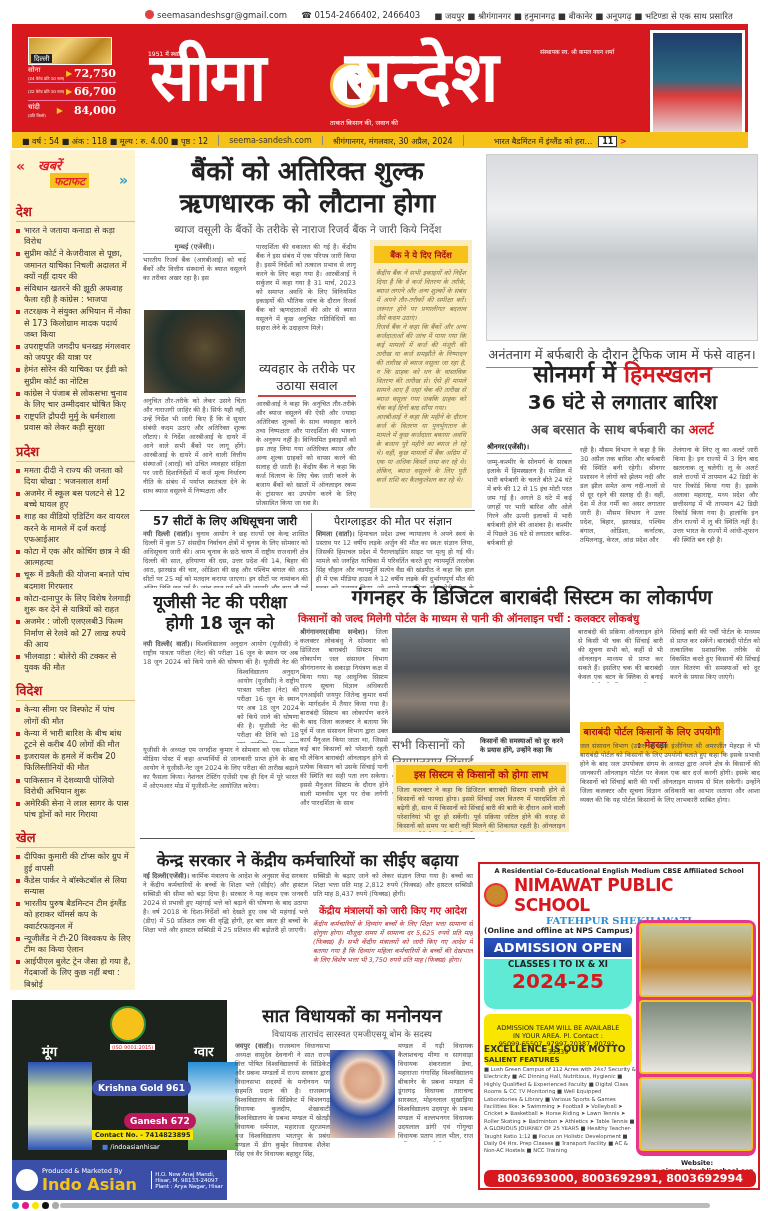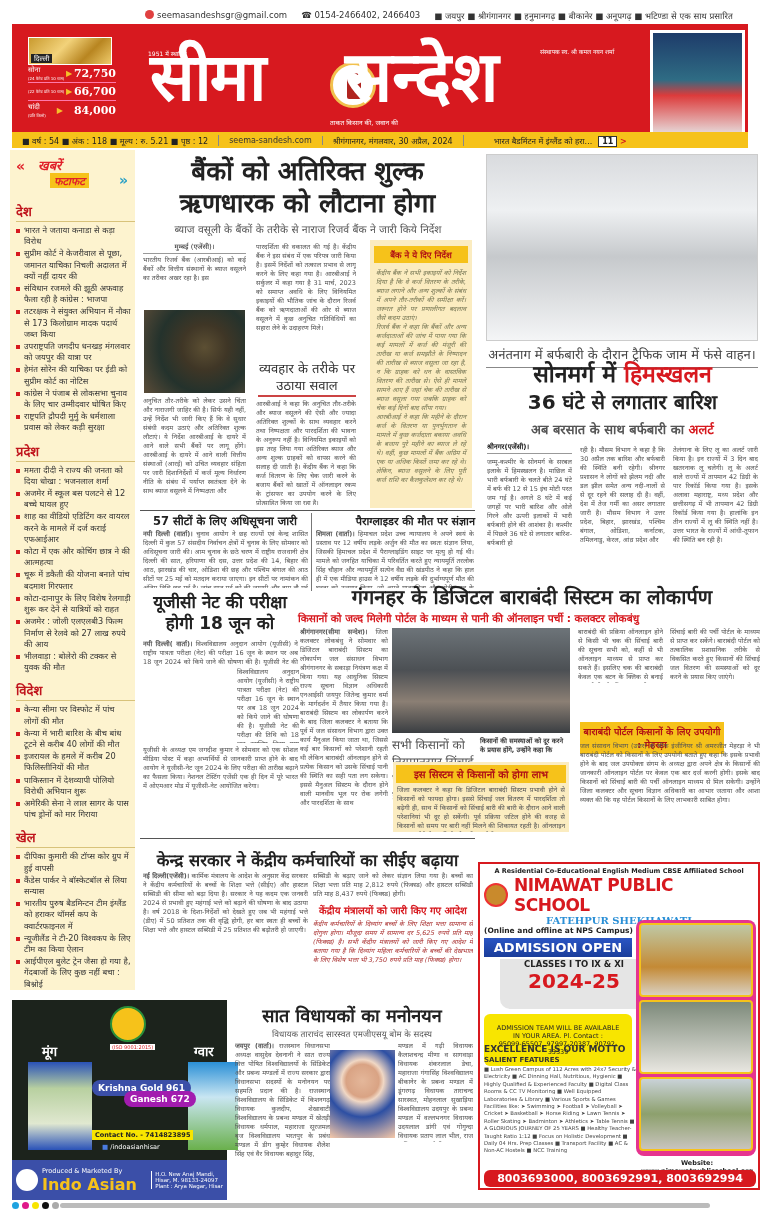--- a/index.html
+++ b/index.html
@@ -78,38 +78,38 @@
 </div>
 <div class="abs estd">1951 में स्थापित</div>
 <div class="abs logo">सीमा</div>
 <div class="abs emblem"></div>
 <div class="abs logo2">सन्देश</div>
 <div class="abs founder">संस्थापक स्व. श्री कमल नयन शर्मा</div>
 <div class="abs tagline">ताकत किसान की, जवान की</div>
 <div class="abs sportphoto"></div>
 
 <div class="abs infobar">
-  <div>■ वर्ष : 54 ■ अंक : 118 ■ मूल्य : रु. 5.21 ■ पृष्ठ : 12</div>
+  <div>■ वर्ष : 54 ■ अंक : 118 ■ मूल्य : रु. 4.00 ■ पृष्ठ : 12</div>
   <div style="color:#333">seema-sandesh.com</div>
   <div>श्रीगंगानगर, मंगलवार, 30 अप्रैल, 2024</div>
   <div style="border:none;padding-left:30px"><span>भारत बैडमिंटन में इंग्लैंड को हरा...</span><span class="pg">11</span> <span style="color:#d7191f;font-weight:bold">&gt;</span></div>
 </div>
 
 <div class="abs sidebar">
   <div class="khabren">
     <span style="position:absolute;left:0;top:2px;color:#e0202a;font-size:14px;font-weight:bold">«</span>
     <span class="t1">खबरें</span>
     <span class="t2">फटाफट</span>
     <span style="position:absolute;right:0;top:16px;color:#2aa0c6;font-size:14px;font-weight:bold">»</span>
   </div>
   <div class="sec">देश</div>
   <ul class="news">
     <li>भारत ने जताया कनाडा से कड़ा विरोध</li>
     <li>सुप्रीम कोर्ट ने केजरीवाल से पूछा, जमानत याचिका निचली अदालत में क्यों नहीं दायर की</li>
-    <li>संविधान रजमले की झूठी अफवाह फैला रही है कांग्रेस : भाजपा</li>
+    <li>संविधान खतरने की झूठी अफवाह फैला रही है कांग्रेस : भाजपा</li>
     <li>तटरक्षक ने संयुक्त अभियान में नौका से 173 किलोग्राम मादक पदार्थ जब्त किया</li>
     <li>उपराष्ट्रपति जगदीप धनखड़ मंगलवार को जयपुर की यात्रा पर</li>
     <li>हेमंत सोरेन की याचिका पर ईडी को सुप्रीम कोर्ट का नोटिस</li>
     <li>कांग्रेस ने पंजाब से लोकसभा चुनाव के लिए चार उम्मीदवार घोषित किए</li>
     <li>राष्ट्रपति द्रौपदी मुर्मु के धर्मशाला प्रवास को लेकर कड़ी सुरक्षा</li>
   </ul>
   <div class="sec">प्रदेश</div>
   <ul class="news">
     <li>ममता दीदी ने राज्य की जनता को दिया धोखा : भजनलाल शर्मा</li>
     <li>अजमेर में स्कूल बस पलटने से 12 बच्चे घायल हुए</li>
@@ -155,21 +155,21 @@
   <div class="boxhead" style="margin:6px 4px;font-size:8.5px;padding:3px 0">बैंक ने ये दिए निर्देश</div>
   <div class="body" style="padding:0 6px;font-style:italic;color:#775">केंद्रीय बैंक ने सभी इकाइयों को निर्देश दिया है कि वे कर्ज वितरण के तरीके, ब्याज लगाने और अन्य शुल्कों के संबंध में अपने तौर-तरीकों की समीक्षा करें। जरूरत होने पर प्रणालीगत बदलाव जैसे कदम उठाएं।</div>
   <div class="body" style="padding:0 6px;font-style:italic;color:#775">रिजर्व बैंक ने कहा कि बैंकों और अन्य कर्जदाताओं की जांच में पाया गया कि कई मामलों में कर्ज की मंजूरी की तारीख या कर्ज समझौते के निष्पादन की तारीख से ब्याज वसूला जा रहा है, न कि ग्राहक को धन के वास्तविक वितरण की तारीख से। ऐसे ही मामले सामने आए हैं जहां चेक की तारीख से ब्याज वसूला गया जबकि ग्राहक को चेक कई दिनों बाद सौंपा गया।</div>
   <div class="body" style="padding:0 6px;font-style:italic;color:#775;height:80px;overflow:hidden">आरबीआई ने कहा कि महीने के दौरान कर्ज के वितरण या पुनर्भुगतान के मामले में कुछ कर्जदाता बकाया अवधि के बजाय पूरे महीने का ब्याज ले रहे थे। वहीं, कुछ मामलों में बैंक अग्रिम में एक या अधिक किस्तें जमा कर रहे थे। लेकिन, ब्याज वसूलने के लिए पूरी कर्ज राशि का कैलकुलेशन कर रहे थे।</div>
 </div>
 <div class="abs" style="top:510px;left:140px;width:335px;height:1px;background:#555"></div>
 
 <div class="abs" style="top:513px;left:140px;width:170px;font-size:11.5px;font-weight:bold;text-align:center">57 सीटों के लिए अधिसूचना जारी</div>
 <div class="abs body" style="top:530px;left:143px;width:165px;height:58px;overflow:hidden"><b>नयी दिल्ली (वार्ता)।</b> <span>चुनाव आयोग ने छह राज्यों एवं केन्द्र शासित दिल्ली में कुल 57 संसदीय निर्वाचन क्षेत्रों में चुनाव के लिए सोमवार को अधिसूचना जारी की। आम चुनाव के छठे चरण में राष्ट्रीय राजधानी क्षेत्र दिल्ली की सात, हरियाणा की दस, उत्तर प्रदेश की 14, बिहार की आठ, झारखंड की चार, ओडिशा की छह और पश्चिम बंगाल की आठ सीटों पर 25 मई को मतदान कराया जाएगा। इन सीटों पर नामांकन की अंतिम तिथि छह मई है। जांच सात मई को की जाएगी और नाम नौ मई तक वापस लिए जा सकेंगे।</span></div>
 <div class="abs" style="top:513px;left:311px;width:1px;height:78px;background:#777"></div>
-<div class="abs" style="top:513px;left:315px;width:160px;font-size:11px;font-weight:bold;text-align:right">पैराग्लाइडर की मौत पर संज्ञान</div>
+<div class="abs" style="top:513px;left:334px;width:160px;font-size:11px;font-weight:normal;text-align:left">पैराग्लाइडर की मौत पर संज्ञान</div>
 <div class="abs body" style="top:530px;left:316px;width:158px;height:58px;overflow:hidden"><b>शिमला (वार्ता)।</b> <span>हिमाचल प्रदेश उच्च न्यायालय ने अपने स्वयं के प्रस्ताव पर 12 वर्षीय लड़के अर्जुन की मौत का स्वतः संज्ञान लिया, जिसकी हिमाचल प्रदेश में पैराग्लाइडिंग साइट पर मृत्यु हो गई थी। मामले को जनहित याचिका में परिवर्तित करते हुए न्यायमूर्ति तरलोक सिंह चौहान और न्यायमूर्ति सत्येन वैद्य की खंडपीठ ने कहा कि हाल ही में एक मीडिया हाउस ने 12 वर्षीय लड़के की दुर्भाग्यपूर्ण मौत की घटना को उजागर किया, जो अपने माता-पिता और छोटी बहन के साथ बेंगलुरु से हिमाचल का दौरा करने आया था।</span></div>
 
 <div class="abs snow" style="top:154px;left:486px;width:272px;height:187px;border:1px solid #ccc"></div>
 <div class="abs" style="top:345px;left:486px;width:272px;text-align:center;font-size:13px;color:#444;border-bottom:1px solid #888;padding-bottom:4px">अनंतनाग में बर्फबारी के दौरान ट्रैफिक जाम में फंसे वाहन।</div>
 <div class="abs h1" style="top:360px;left:480px;width:285px;font-size:23px;line-height:28px">
   <span>सोनमर्ग में </span><span class="redtxt">हिमस्खलन</span>
   <div style="font-size:20px">36 घंटे से लगातार बारिश</div>
 </div>
 <div class="abs" style="top:420px;left:480px;width:285px;text-align:center;font-size:13px;font-weight:bold;color:#555"><span>अब बरसात के साथ बर्फबारी का </span><span class="redtxt">अलर्ट</span></div>
 <div class="abs" style="top:442px;left:487px;width:85px;font-size:7px;font-weight:bold;border-bottom:1px solid #999;padding-bottom:2px">श्रीनगर(एजेंसी)।</div>
@@ -210,21 +210,21 @@
 
 <div class="abs ad-school">
   <div style="font-size:6.5px;font-weight:bold;text-align:center;margin-top:3px">A Residential Co-Educational English Medium CBSE Affiliated School</div>
   <div style="display:flex;align-items:center;padding:0 4px">
     <div style="width:24px;height:24px;border-radius:50%;background:#c98a2c;border:2px solid #e33"></div>
     <div style="font-size:17px;font-weight:bold;color:#d7191f;margin-left:6px;letter-spacing:-0.5px">NIMAWAT PUBLIC SCHOOL</div>
   </div>
   <div style="font-family:'DejaVu Serif',serif;font-weight:bold;color:#2a8fd6;text-align:center;font-size:10px">FATEHPUR SHEKHAWATI</div>
   <div style="font-size:7.5px;font-weight:bold;padding-left:4px">(Online and offline at NPS Campus)</div>
   <div style="position:absolute;left:4px;top:74px;width:148px;background:linear-gradient(#2a55c4,#1a3d9a);color:#fff;font-weight:bold;font-size:13px;text-align:center;padding:2px 0">ADMISSION OPEN</div>
-  <div style="position:absolute;left:20px;top:95px;width:148px;height:50px;background:#e5e5e5;border-radius:0 0 10px 10px;text-align:center">
+  <div style="position:absolute;left:4px;top:95px;width:148px;height:50px;background:#5eead4;border-radius:0 0 10px 10px;text-align:center">
     <div style="font-size:8.5px;font-weight:bold">CLASSES I TO IX &amp; XI</div>
     <div style="font-size:20px;font-weight:bold;color:#d7191f">2024-25</div>
   </div>
   <div style="position:absolute;left:4px;top:150px;width:148px;background:#f8e500;border-radius:6px;font-size:6.5px;font-weight:normal;text-align:center;padding:10px">
     <div>ADMISSION TEAM WILL BE AVAILABLE IN YOUR AREA. Pl. Contact :</div>
       <div>95099-65507, 97997-20387, 90792-35339</div>
   </div>
   <div style="position:absolute;left:4px;top:180px;width:150px;font-size:9px;font-weight:bold;color:#333">EXCELLENCE IS OUR MOTTO</div>
   <div style="position:absolute;left:4px;top:192px;width:150px;font-size:7px;font-weight:bold;color:#333">SALIENT FEATURES</div>
   <div style="position:absolute;left:4px;top:202px;width:152px;height:92px;font-size:5.3px;line-height:7.4px;overflow:hidden;color:#444">■ Lush Green Campus of 112 Acres with 24x7 Security &amp; Electricity ■ AC Dinning Hall, Nutritious, Hygienic ■ Highly Qualified &amp; Experienced Faculty ■ Digital Class Rooms &amp; CC TV Monitoring ■ Well Equipped Laboratories &amp; Library ■ Various Sports &amp; Games Facilities like: ➤ Swimming ➤ Football ➤ Volleyball ➤ Cricket ➤ Basketball ➤ Horse Riding ➤ Lawn Tennis ➤ Roller Skating ➤ Badminton ➤ Athletics ➤ Table Tennis ■ A GLORIOUS JOURNEY OF 25 YEARS ■ Healthy Teacher-Taught Ratio 1:12 ■ Focus on Holistic Development ■ Daily 04 Hrs. Prep Classes ■ Transport Facility ■ AC &amp; Non-AC Hostels ■ NCC Training</div>
@@ -238,21 +238,21 @@
 </div>
 
 <div class="abs ad-seed">
   <div style="position:absolute;left:98px;top:6px;width:36px;height:36px;border-radius:50%;background:#f6c21a;border:2px solid #2a8f3a"></div>
   <div style="position:absolute;left:30px;top:42px;color:#fff;font-weight:bold;font-size:13px">मूंग</div>
   <div style="position:absolute;left:182px;top:42px;color:#fff;font-weight:bold;font-size:13px">ग्वार</div>
   <div style="position:absolute;left:98px;top:44px;color:#d7191f;background:#fff;font-size:5px;padding:0 2px">(ISO 9001:2015)</div>
   <div style="position:absolute;left:16px;top:62px;width:64px;height:88px;background:linear-gradient(180deg,#2a52b8,#b8d0a0 30%,#e0e8d0 70%,#2a52b8)"></div>
   <div style="position:absolute;left:176px;top:62px;width:50px;height:88px;background:linear-gradient(180deg,#2a8fd6,#c9e6f2 40%,#6ab04c)"></div>
   <div style="position:absolute;left:80px;top:80px;background:#3b4fa8;color:#fff;font-weight:bold;font-size:9px;padding:3px 6px;border-radius:8px">Krishna Gold 961</div>
-  <div style="position:absolute;left:112px;top:91px;background:#a21caf;color:#fff;font-weight:bold;font-size:9px;padding:3px 6px;border-radius:8px">Ganesh 672</div>
+  <div style="position:absolute;left:112px;top:113px;background:#be185d;color:#fff;font-weight:bold;font-size:9px;padding:3px 6px;border-radius:8px">Ganesh 672</div>
   <div style="position:absolute;left:80px;top:130px;background:#f8e500;color:#222;font-weight:bold;font-size:6.5px;padding:1px 3px">Contact No. - 7414823895</div>
   <div style="position:absolute;left:90px;top:143px;color:#fff;font-size:6.5px"><span style="color:#4a7be0">■</span> <span>/indoasianhisar</span></div>
   <div style="position:absolute;left:0;top:160px;width:215px;height:40px;background:#3b4fa8;color:#fff;display:flex;align-items:center;padding:0 4px">
     <div style="width:22px;height:22px;border-radius:50%;background:#fff;margin-right:4px"></div>
     <div style="flex:1">
       <div style="font-size:6.5px">Produced &amp; Marketed By</div>
       <div style="font-size:16px;font-weight:bold;color:#f6c21a">Indo Asian</div>
     </div>
     <div style="font-size:5.5px;border-left:1px solid #fff;padding-left:3px">
       <div>H.O. New Anaj Mandi,</div>

